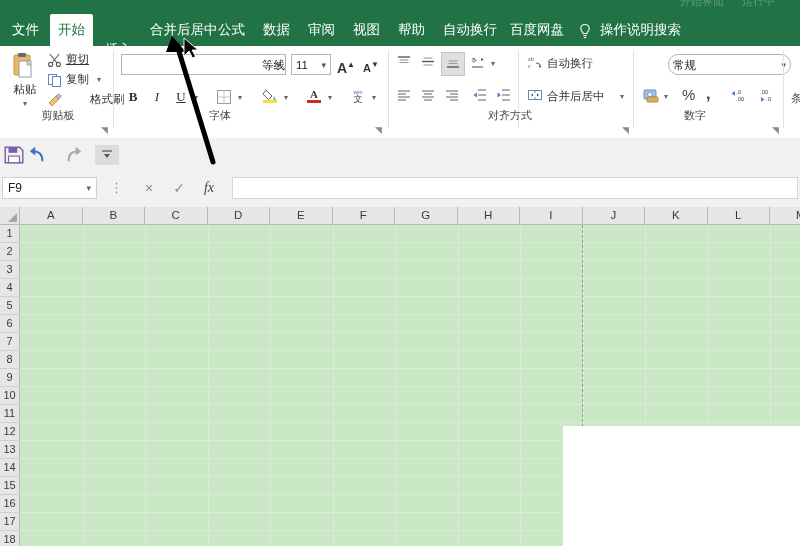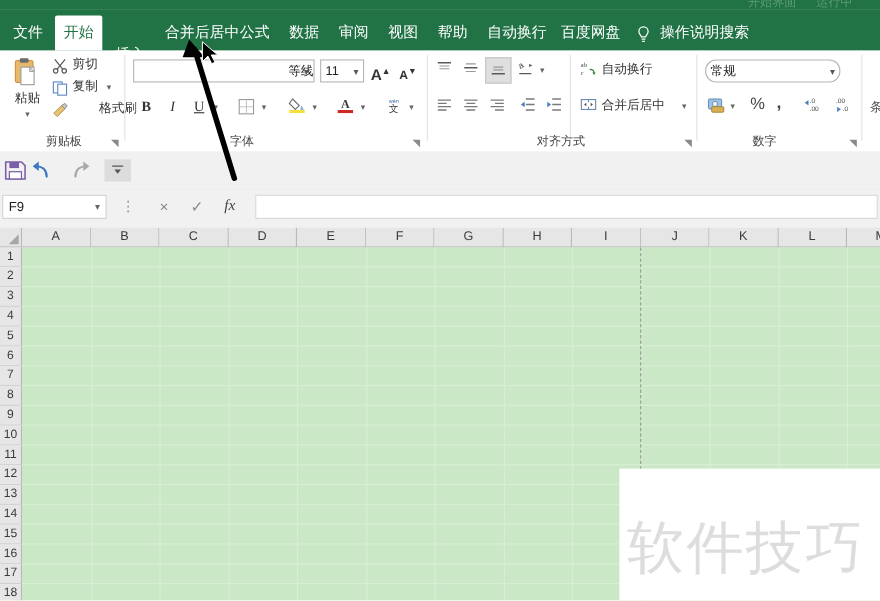--- a/index.html
+++ b/index.html
@@ -74,21 +74,21 @@
   
   .ribbon {
     position: absolute;
     left: 0; top: 46px;
     width: 800px; height: 92px;
     background: #ffffff;
     border-bottom: 1px solid #d4d4d4;
   }
   .grp-label {
     position: absolute;
-    bottom: 2px;
+    bottom: 15px;
     font-size: 11px;
     color: #444444;
     text-align: center;
     white-space: nowrap;
   }
   .grp-sep {
     position: absolute;
     top: 4px;
     width: 1px;
     height: 78px;
@@ -381,21 +381,21 @@
     <div class="paste-cap">粘贴</div>
     <div class="caret-sm" style="left:18px; top:50px;">▾</div>
   </div>
 
   <svg class="cmd-ico" style="left:47px; top:6px;" viewBox="0 0 16 16">
     <circle cx="3.6" cy="12.4" r="2" fill="none" stroke="#5a5a5a" stroke-width="1.1"></circle>
     <circle cx="11.4" cy="12.4" r="2" fill="none" stroke="#5a5a5a" stroke-width="1.1"></circle>
     <line x1="4.8" y1="11" x2="12.2" y2="2" stroke="#5a5a5a" stroke-width="1.1"></line>
     <line x1="10.2" y1="11" x2="2.8" y2="2" stroke="#5a5a5a" stroke-width="1.1"></line>
   </svg>
-  <div class="cmd-row" style="left:66px; top:5px;">剪切</div>
+  <div class="cmd-row" style="left:66px; top:5px;text-decoration:underline;">剪切</div>
 
   <svg class="cmd-ico" style="left:47px; top:26px;" viewBox="0 0 16 16">
     <rect x="1.5" y="2.5" width="8" height="10" fill="#ffffff" stroke="#5a87c4" stroke-width="1"></rect>
     <rect x="5.5" y="4.5" width="8" height="10" fill="#ffffff" stroke="#5a87c4" stroke-width="1"></rect>
   </svg>
   <div class="cmd-row" style="left:66px; top:25px;">复制</div>
   <div class="caret-sm" style="left:97px; top:30px;">▾</div>
 
   <svg class="cmd-ico" style="left:47px; top:46px;" viewBox="0 0 16 16">
     <path d="M2 11 L9 4 L12 7 L5 14 Z" fill="#e8c27a" stroke="#b8912f" stroke-width="0.9"></path>
@@ -528,21 +528,21 @@
     <line x1="8" y1="10" x2="8" y2="12.5" stroke="#6a8ab0" stroke-width="1"></line>
     <path d="M4 8 l2-1.6 0 3.2z M12 8 l-2-1.6 0 3.2z" fill="#4a4a4a"></path>
   </svg>
   <div class="cmd-row" style="left:547px; top:42px;">合并后居中</div>
   <div class="caret-sm" style="left:620px; top:47px;">▾</div>
 
   <div class="grp-label" style="left:460px; width:100px;">对齐方式</div>
   <div class="dlg-launcher" style="left:622px;">◥</div>
   <div class="grp-sep" style="left:633px;"></div>
 
-  <div class="combo" style="left:641px; top:8px; width:123px; height:21px;border-radius:10px;">
+  <div class="combo" style="left:668px; top:8px; width:123px; height:21px;border-radius:10px;">
     <span>常规</span>
     <span class="cb-caret">▾</span>
   </div>
 
   <svg class="cmd-ico" style="left:643px; top:41px;" viewBox="0 0 16 16">
     <rect x="1" y="3" width="12" height="9" rx="1" fill="#9ec3e6" stroke="#5c8ab5" stroke-width="0.9"></rect>
     <circle cx="7" cy="7.5" r="2.4" fill="#f0f0f0" stroke="#5c8ab5" stroke-width="0.8"></circle>
     <rect x="4" y="10" width="11" height="5" rx="1" fill="#d8b05a" stroke="#a8832f" stroke-width="0.9"></rect>
   </svg>
   <div class="caret-sm" style="left:664px; top:47px;">▾</div>
@@ -670,21 +670,20 @@
         <div class="gl-h" style="top: 233px;"></div>
         <div class="gl-h" style="top: 251px;"></div>
         <div class="gl-h" style="top: 269px;"></div>
         <div class="gl-h" style="top: 287px;"></div>
         <div class="gl-h" style="top: 305px;"></div>
       </div>
     <div class="pagebreak" id="pb" style="left: 562px;"></div>
   </div>
 
   <div class="wm-box" id="wmbox" style="left: 563px; top: 219px; width: 237px; height: 120px;"></div>
-  <div class="wm-text" id="wmtext" style="left: 570px; top: 256px;">软件技巧</div>
 </div>
 
 <svg class="arrow-svg">
   <g>
     <line x1="213" y1="162" x2="177" y2="45" stroke="#000000" stroke-width="5" stroke-linecap="round"></line>
     <path d="M172 36 L186 52 L166 52 Z" fill="#000000"></path>
   </g>
   <g>
     <path d="M184 38 L184 56 L189 51 L192.5 58 L195.5 56.5 L192 50 L198 50 Z" fill="#000000" stroke="#ffffff" stroke-width="0.9"></path>
   </g>

